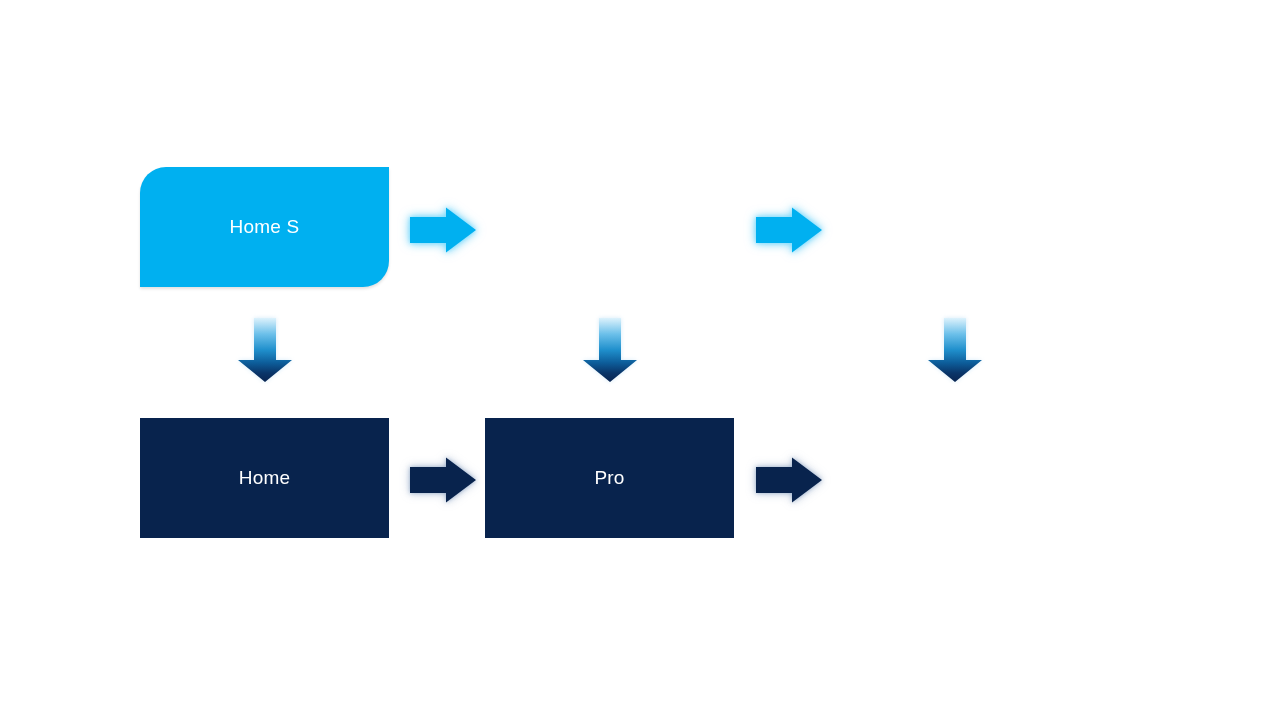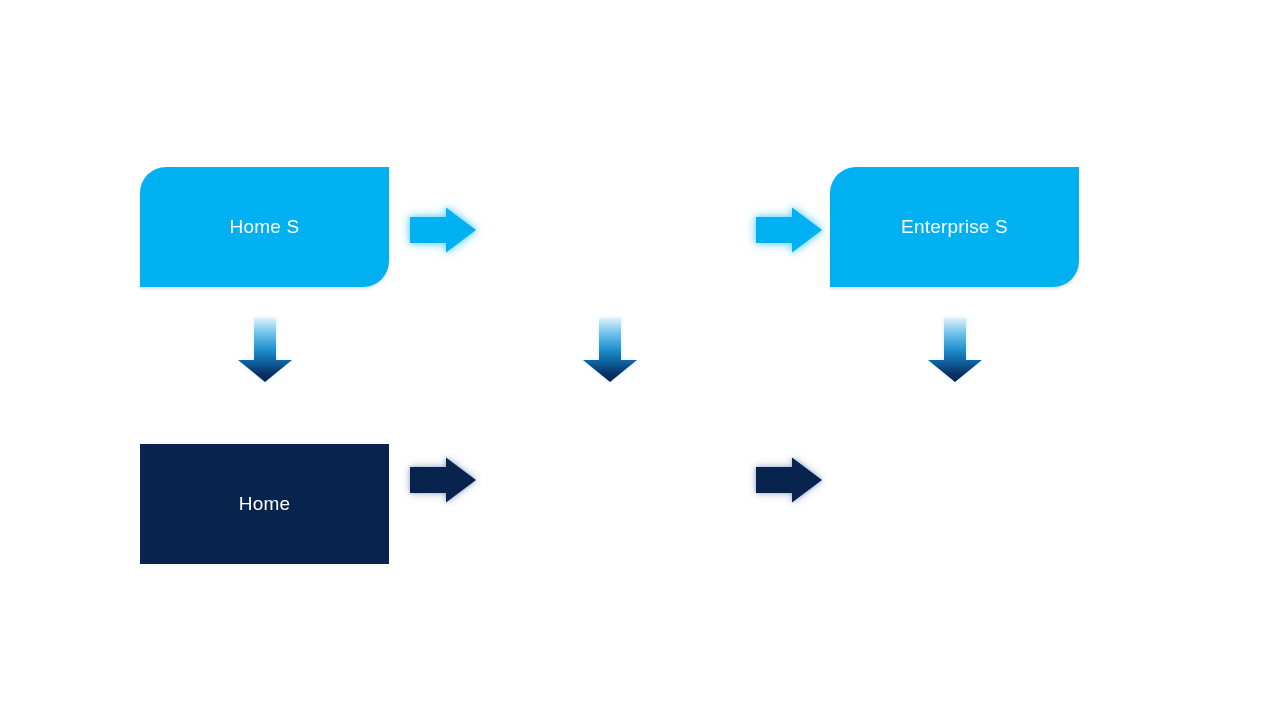--- a/index.html
+++ b/index.html
@@ -29,21 +29,20 @@
   }
   .node.top {
     background: #00b0f0;
     border-radius: 26px 0 26px 0;
     box-shadow: 0 2px 3px rgba(0,0,0,0.12);
     top: 167px;
   }
   .node.bottom {
     background: #08234d;
     top: 418px;
-    margin-top: 26px;
   }
   .col0 { left: 140px; }
   .col1 { left: 485px; }
   .col2 { left: 830px; }
 
   .harrow {
     position: absolute;
     width: 66px;
     height: 50px;
   }
@@ -92,26 +91,26 @@
         <stop offset="70%" stop-color="#0d5d9a"></stop>
         <stop offset="86%" stop-color="#0a3569"></stop>
         <stop offset="100%" stop-color="#0a2450"></stop>
       </linearGradient>
     </defs>
   </svg>
 
   <div class="node top col0">
     <span>Home S</span>
   </div>
-  <div class="node top col2">
-    <span>Enterprise S</span>
-  </div>
 
   <div class="node bottom col0">
     <span>Home</span>
+  </div>
+  <div class="node bottom col1">
+    <span>Pro</span>
   </div>
 
   <svg class="harrow toprow gap0" viewBox="0 0 66 50">
     <polygon points="0,12 36,12 36,2.5 66,25 36,47.5 36,38 0,38"></polygon>
   </svg>
   <svg class="harrow toprow gap1" viewBox="0 0 66 50">
     <polygon points="0,12 36,12 36,2.5 66,25 36,47.5 36,38 0,38"></polygon>
   </svg>
 
   <svg class="harrow bottomrow gap0" viewBox="0 0 66 50">

